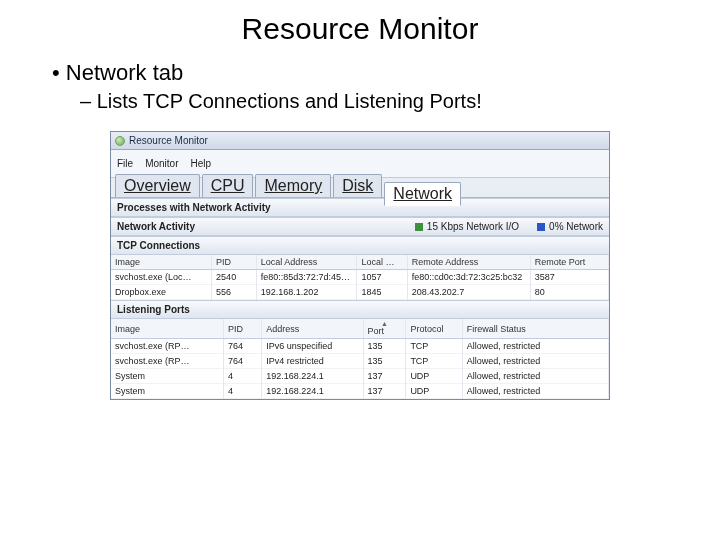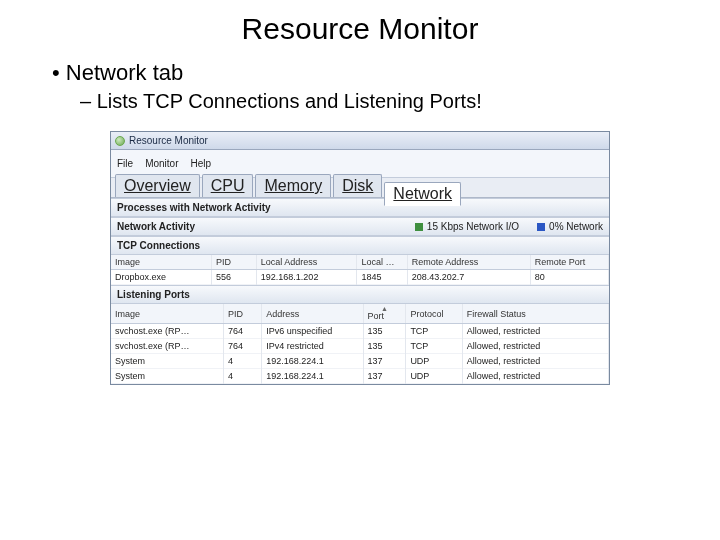--- a/index.html
+++ b/index.html
@@ -147,20 +147,28 @@
       <tbody>
           <tr>
         <th>Image</th>
         <th>PID</th>
         <th>Local Address</th>
         <th>Local …</th>
         <th>Remote Address</th>
         <th>Remote Port</th>
       </tr>
       <tr class="row">
+        <td>svchost.exe (Loc…</td>
+        <td>2540</td>
+        <td>fe80::85d3:72:7d:45…</td>
+        <td>1057</td>
+        <td>fe80::cd0c:3d:72:3c25:bc32</td>
+        <td>3587</td>
+      </tr>
+      <tr class="row">
         <td>Dropbox.exe</td>
         <td>556</td>
         <td>192.168.1.202</td>
         <td>1845</td>
         <td>208.43.202.7</td>
         <td>80</td>
       </tr>
     </tbody>
       </table>
 

